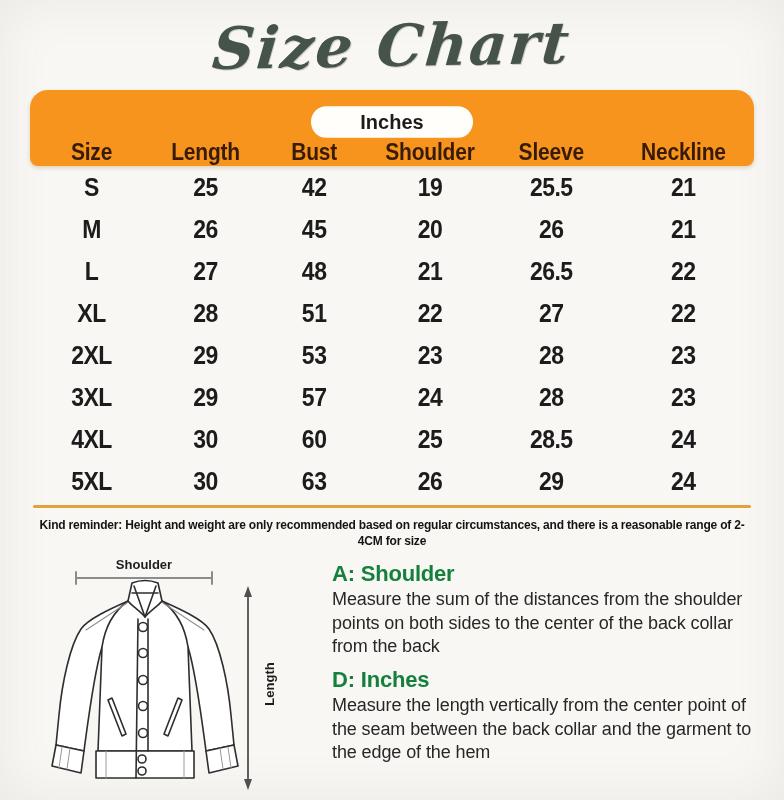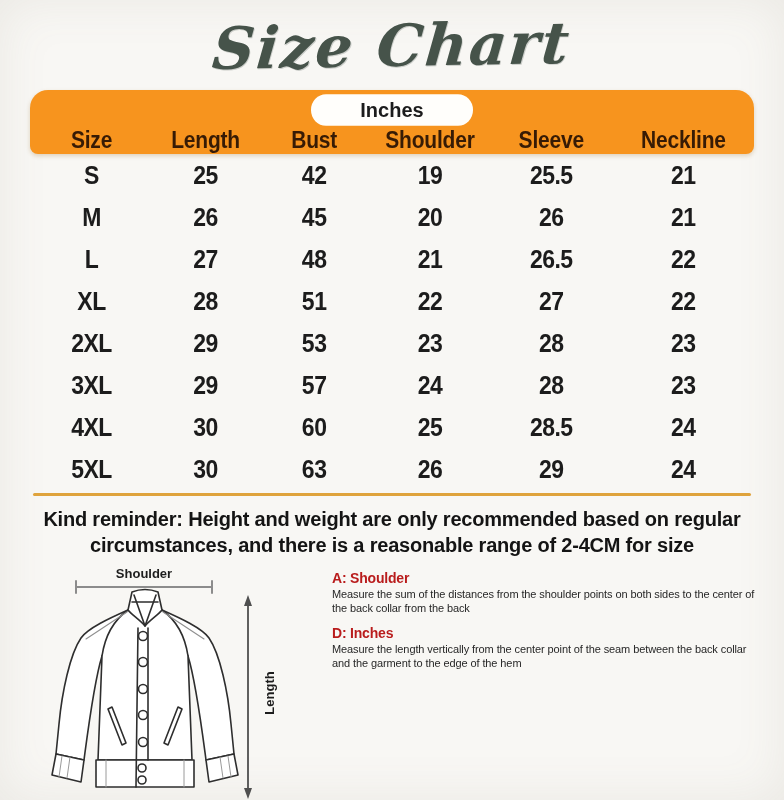--- a/index.html
+++ b/index.html
@@ -21,21 +21,21 @@
     color:#46534a;
     transform:skewX(-6deg) rotate(-1deg);
     letter-spacing:2px;
     text-shadow:1px 1px 0 rgba(70,83,74,.25);
   }
   
   .table-card{margin:0 30px;width:724px;}
   .orange-header{
     background:#f7941e;
     border-radius:18px 18px 8px 8px;
-    padding-top:5px;height:59px;
+    padding-top:17px;height:59px;
     box-shadow:0 2px 4px rgba(150,100,20,.25);
   }
   .unit-pill{
     width:162px;height:30px;margin:0 auto;
     background:#fffefb;border-radius:999px;
     display:flex;align-items:center;justify-content:center;
     font-weight:bold;font-size:20px;color:#1c1c1c;
     transform:scaleY(1.05);
   }
   .grid-row{
@@ -50,30 +50,30 @@
   }
   .table-body .tr{height:42px;}
   .td{
     text-align:center;font-weight:bold;font-size:23px;
     color:#1c1c1c;transform:scaleY(1.12);letter-spacing:-.5px;
   }
   
   .divider{margin:3px 33px 0;height:3px;background:#dfa33c;border-radius:2px;}
   .reminder{
     margin:10px auto 0;max-width:705px;
-    text-align:center;font-weight:bold;font-size:20px;
+    text-align:center;font-weight:bold;font-size:12px;
     line-height:1.3;color:#141414;letter-spacing:-.2px;
   }
   
   .bottom-section{display:flex;margin-top:4px;}
   .jacket-figure{width:300px;flex:0 0 300px;padding-left:48px;box-sizing:border-box;}
   .definitions{flex:1;padding:8px 20px 0 32px;}
   .def{margin-bottom:9px;}
-  .def-term{font-weight:bold;font-size:14px;color:#b91c1c;margin-bottom:1px;letter-spacing:-.2px;}
-  .def-desc{font-size:11px;line-height:1.3;color:#272727;letter-spacing:-.1px;}
+  .def-term{font-weight:bold;font-size:22px;color:#15803d;margin-bottom:1px;letter-spacing:-.2px;}
+  .def-desc{font-size:18px;line-height:1.3;color:#272727;letter-spacing:-.1px;}
   svg text{font-family:"Liberation Sans",sans-serif;}
 </style>
 </head>
 <body>
 
 <div class="title-wrap">
   <div class="script-title">Size Chart</div>
 </div>
 
 <div class="table-card">

